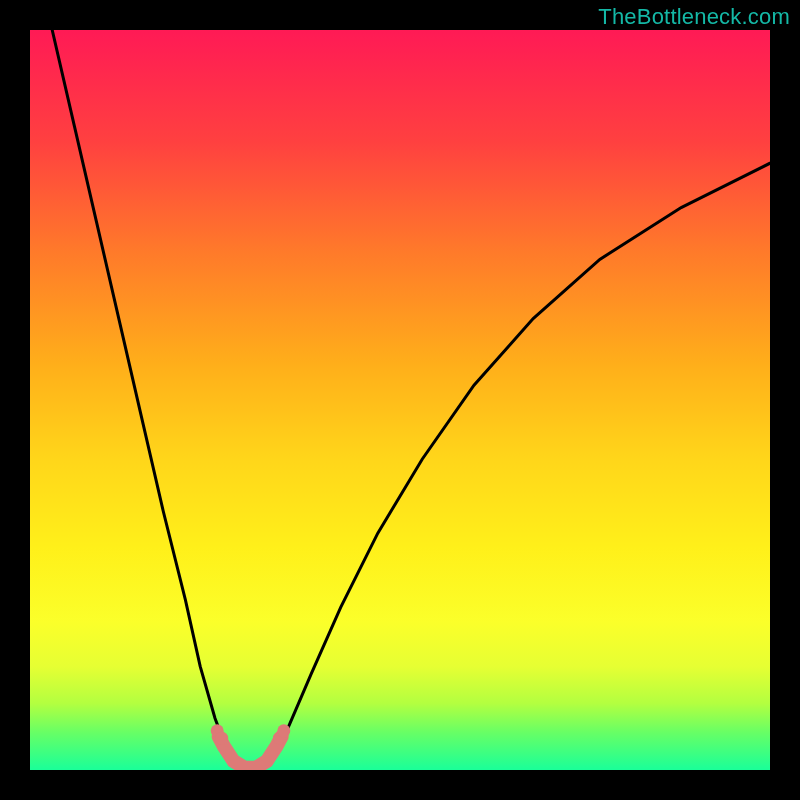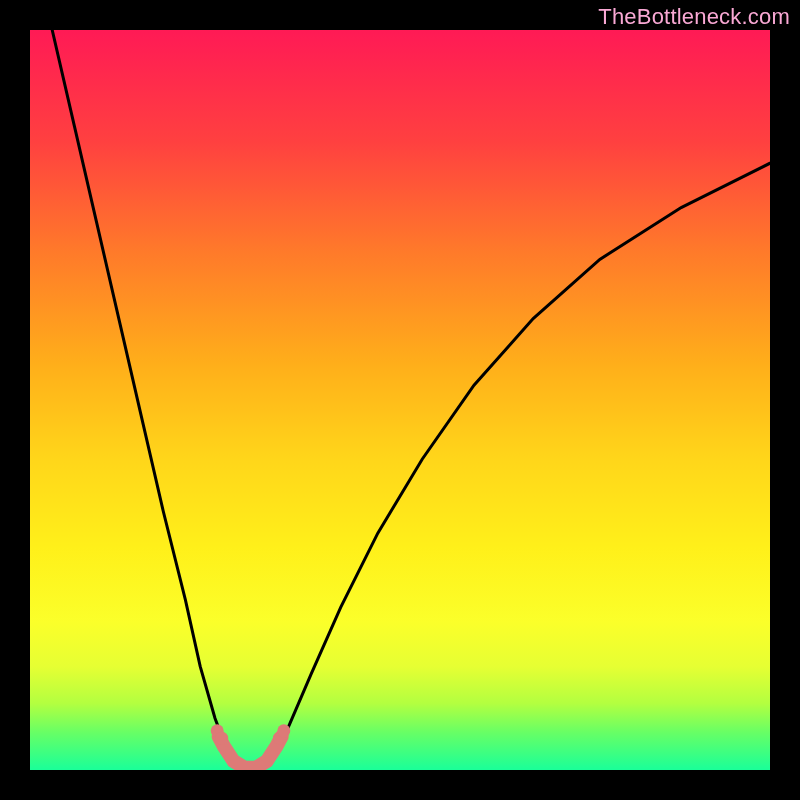--- a/index.html
+++ b/index.html
@@ -39,21 +39,21 @@
       #66ff66 95%,
       #1aff99 100%
     );
   }
   .watermark {
     position: absolute;
     top: 4px;
     right: 10px;
     font-family: Arial, Helvetica, sans-serif;
     font-size: 22px;
-    color: #f9a8d4;
+    color: #14b8a6;
     letter-spacing: 0.2px;
   }
   svg.curve {
     position: absolute;
     left: 0;
     top: 0;
     width: 740px;
     height: 740px;
   }
 </style>

